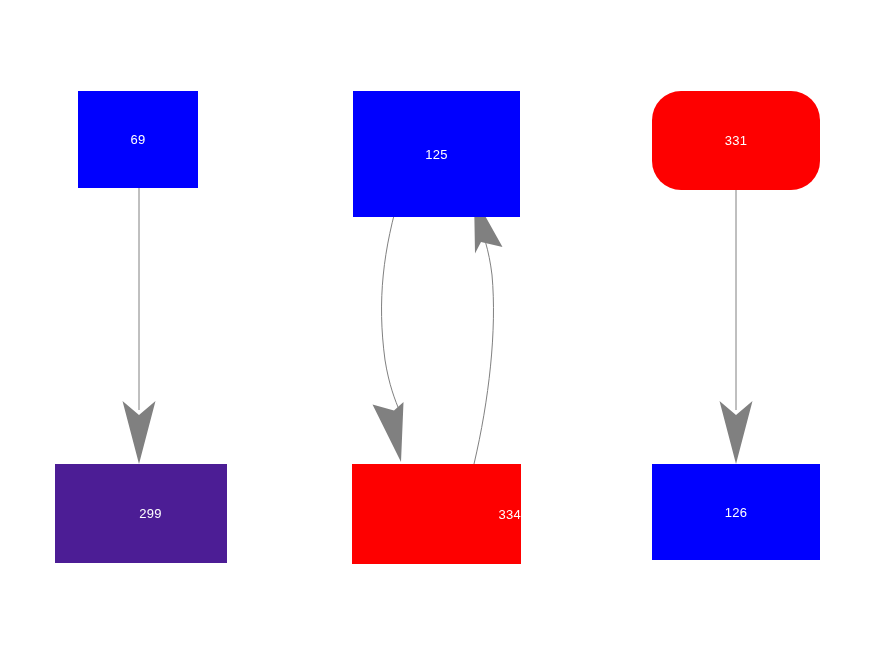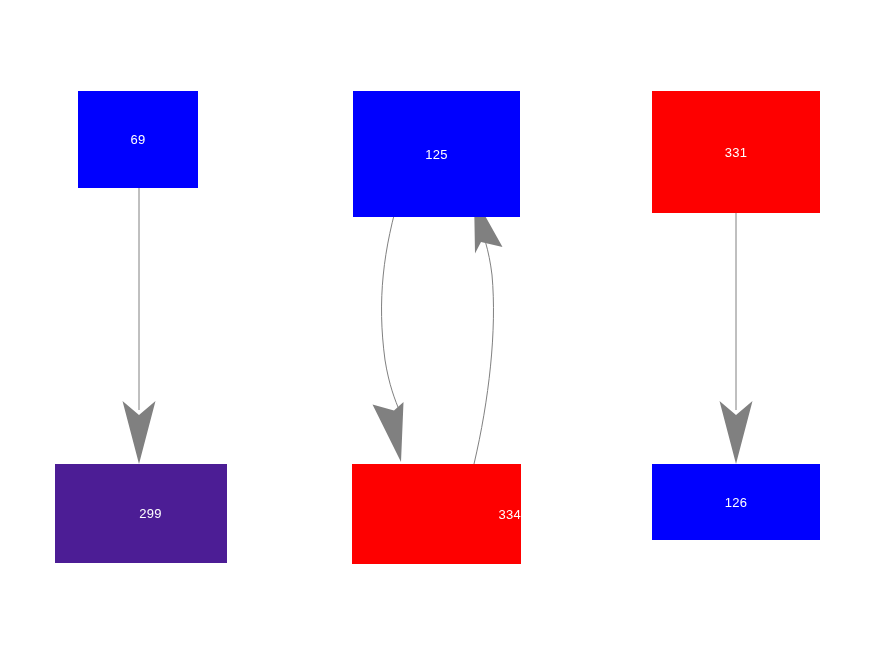--- a/index.html
+++ b/index.html
@@ -68,29 +68,29 @@
   </svg>
 
   <div class="node-box" style="left: 78px; top: 91px; width: 120px; height: 97px; background: rgb(0, 0, 255);">
     <span class="node-label">69</span>
   </div>
 
   <div class="node-box" style="left: 353px; top: 91px; width: 167px; height: 126px; background: rgb(0, 0, 255);">
     <span class="node-label">125</span>
   </div>
 
-  <div class="node-box" style="left: 652px; top: 91px; width: 168px; height: 122px; background: rgb(254, 0, 0);">
+  <div class="node-box" style="left: 652px; top: 91px; width: 168px; height: 99px; background: rgb(254, 0, 0); border-radius: 29px;">
     <span class="node-label">331</span>
   </div>
 
   <div class="node-box" style="left: 55px; top: 464px; width: 172px; height: 99px; background: #4c1d95; padding-left: 19px;">
     <span class="node-label">299</span>
   </div>
 
   <div class="node-box" style="left: 352px; top: 464px; width: 169px; height: 100px; background: rgb(254, 0, 0); justify-content: flex-end;">
     <span class="node-label">334</span>
   </div>
 
-  <div class="node-box" style="left: 652px; top: 464px; width: 168px; height: 76px; background: rgb(0, 0, 255);">
+  <div class="node-box" style="left: 652px; top: 464px; width: 168px; height: 96px; background: rgb(0, 0, 255);">
     <span class="node-label">126</span>
   </div>
 
 </div>
 
 </body></html>

